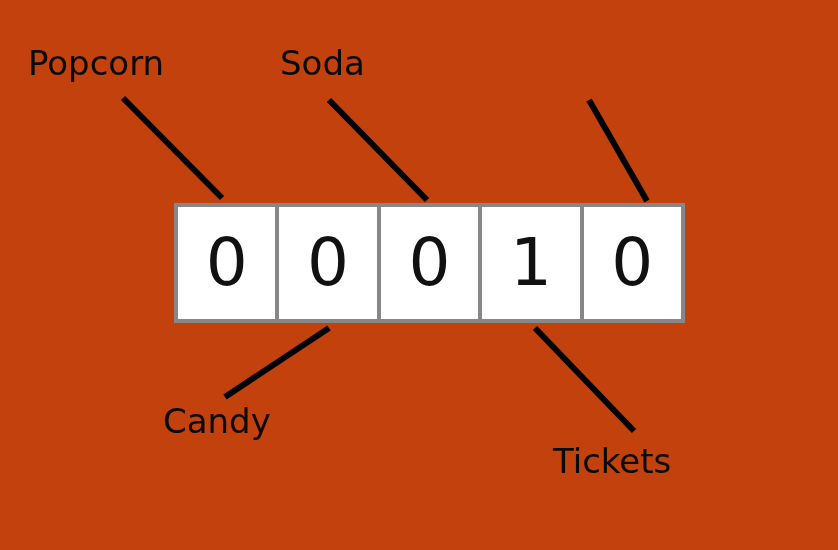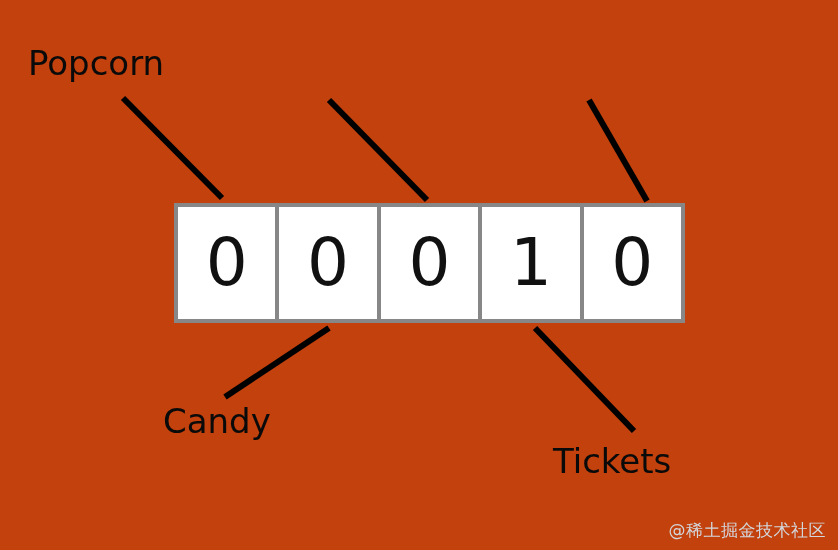--- a/index.html
+++ b/index.html
@@ -83,26 +83,26 @@
 
   <svg class="leader-layer" viewBox="0 0 838 550" xmlns="http://www.w3.org/2000/svg">
     <line x1="123" y1="98" x2="222" y2="198" stroke="#000000" stroke-width="6" stroke-linecap="butt"></line>
     <line x1="329" y1="100" x2="427" y2="200" stroke="#000000" stroke-width="6" stroke-linecap="butt"></line>
     <line x1="589" y1="100" x2="647" y2="201" stroke="#000000" stroke-width="6" stroke-linecap="butt"></line>
     <line x1="225" y1="397" x2="329" y2="328" stroke="#000000" stroke-width="6" stroke-linecap="butt"></line>
     <line x1="535" y1="328" x2="634" y2="431" stroke="#000000" stroke-width="6" stroke-linecap="butt"></line>
   </svg>
 
   <div class="label lbl-popcorn">Popcorn</div>
+  <div class="label lbl-soda">Soda</div>
   <div class="label lbl-tickets">Tickets</div>
   <div class="label lbl-candy">Candy</div>
 
   <div id="bit-row">
     <div class="bit-cell">0</div>
     <div class="bit-cell">0</div>
     <div class="bit-cell">0</div>
     <div class="bit-cell">1</div>
     <div class="bit-cell">0</div>
   </div>
 
-  <div id="watermark">@稀土掘金技术社区</div>
 
 </div>
 
 </body></html>

